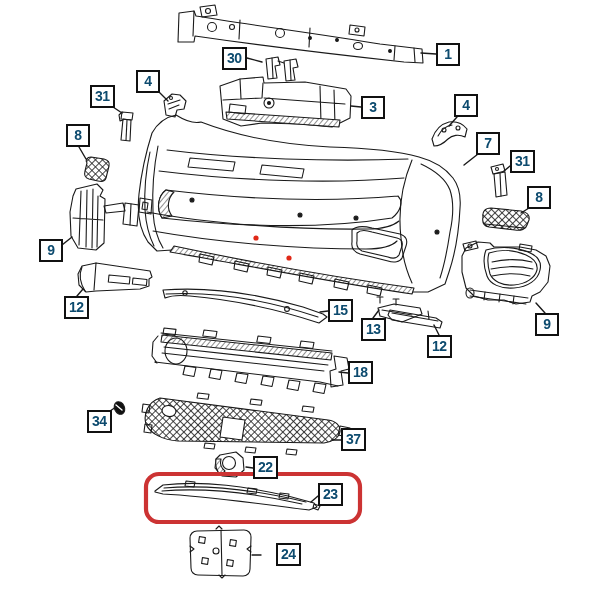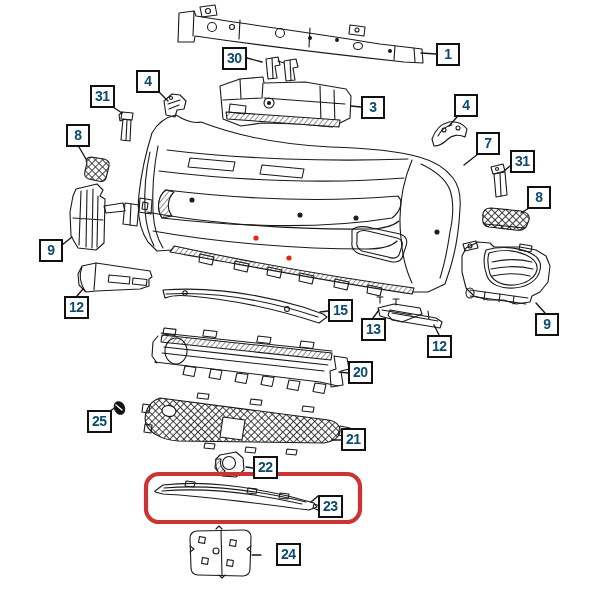--- a/index.html
+++ b/index.html
@@ -257,20 +257,20 @@
   <div class="callout" style="left:39px;top:239px">9</div>
   <div class="callout" style="left:64px;top:296px">12</div>
   <div class="callout" style="left:454px;top:94px">4</div>
   <div class="callout" style="left:476px;top:132px">7</div>
   <div class="callout" style="left:510px;top:150px">31</div>
   <div class="callout" style="left:527px;top:186px">8</div>
   <div class="callout" style="left:535px;top:313px">9</div>
   <div class="callout" style="left:328px;top:299px">15</div>
   <div class="callout" style="left:361px;top:318px">13</div>
   <div class="callout" style="left:427px;top:335px">12</div>
-  <div class="callout" style="left:348px;top:361px">20</div>
-  <div class="callout" style="left:87px;top:410px">25</div>
-  <div class="callout" style="left:341px;top:428px">21</div>
+  <div class="callout" style="left:348px;top:361px">18</div>
+  <div class="callout" style="left:87px;top:410px">34</div>
+  <div class="callout" style="left:341px;top:428px">37</div>
   <div class="callout" style="left:253px;top:456px">22</div>
-  <div class="callout" style="left:318px;top:495px">23</div>
+  <div class="callout" style="left:318px;top:483px">23</div>
   <div class="callout" style="left:276px;top:543px">24</div>
 
 </div>
 
 </body></html>

